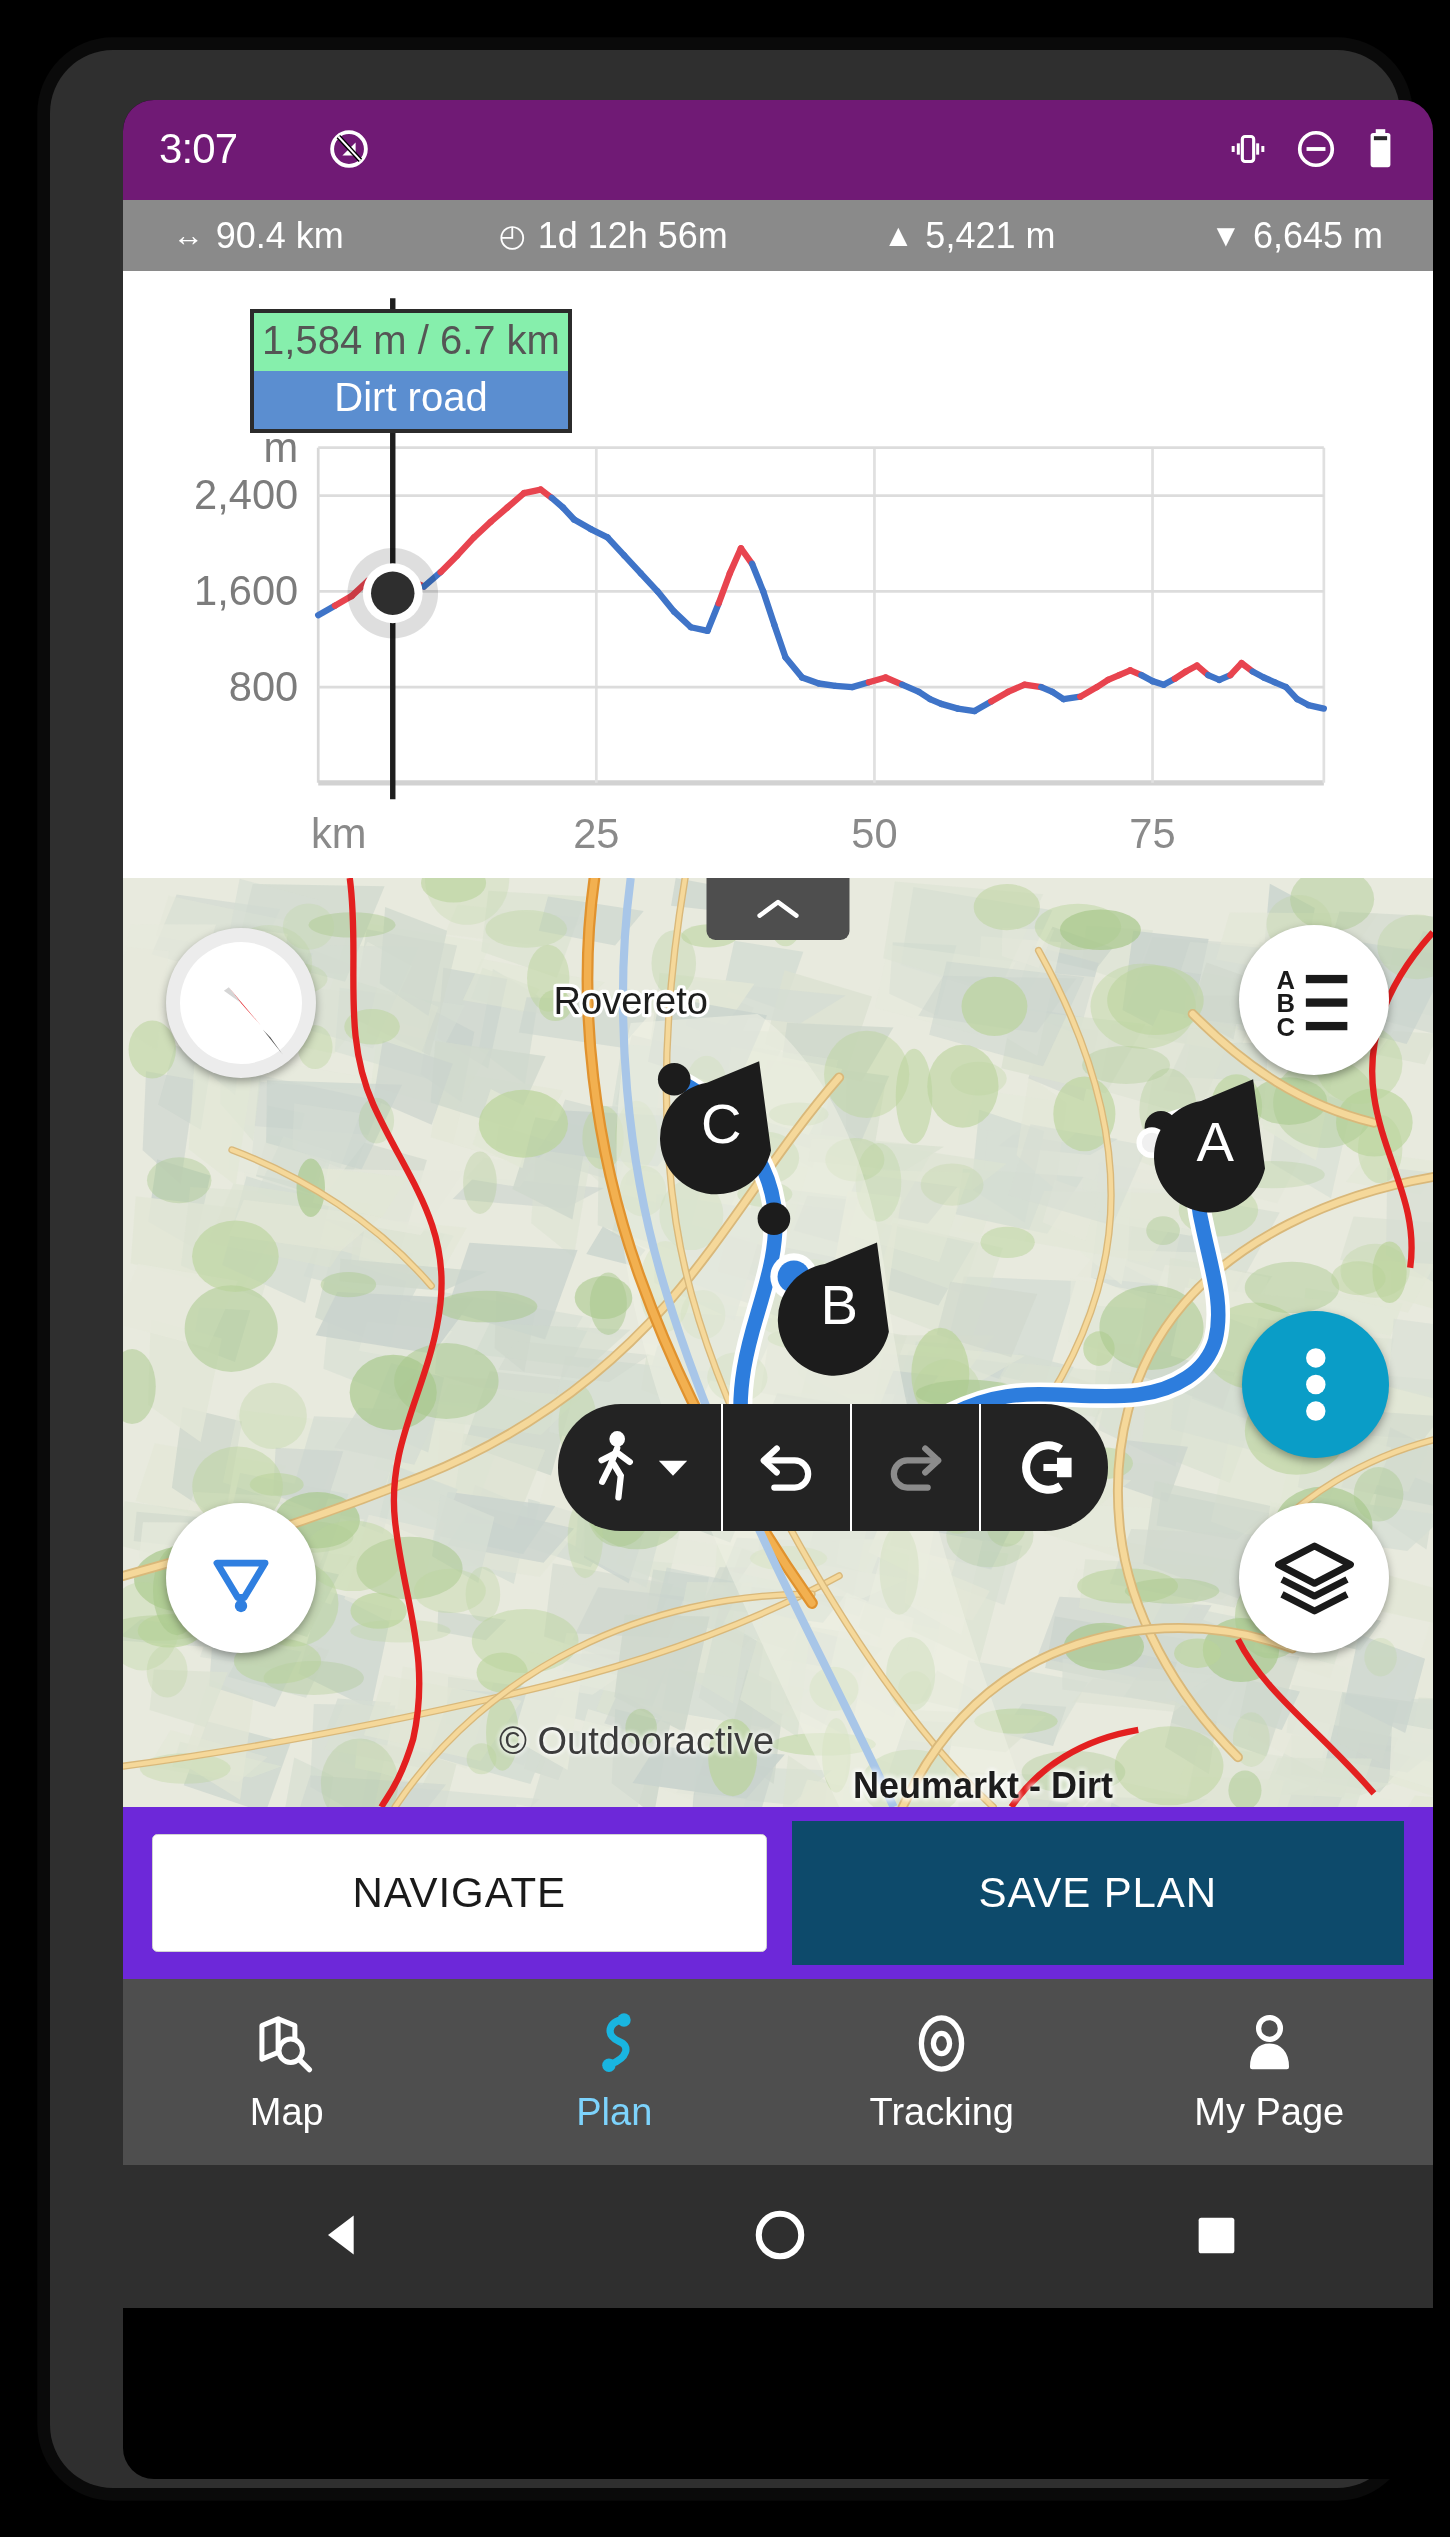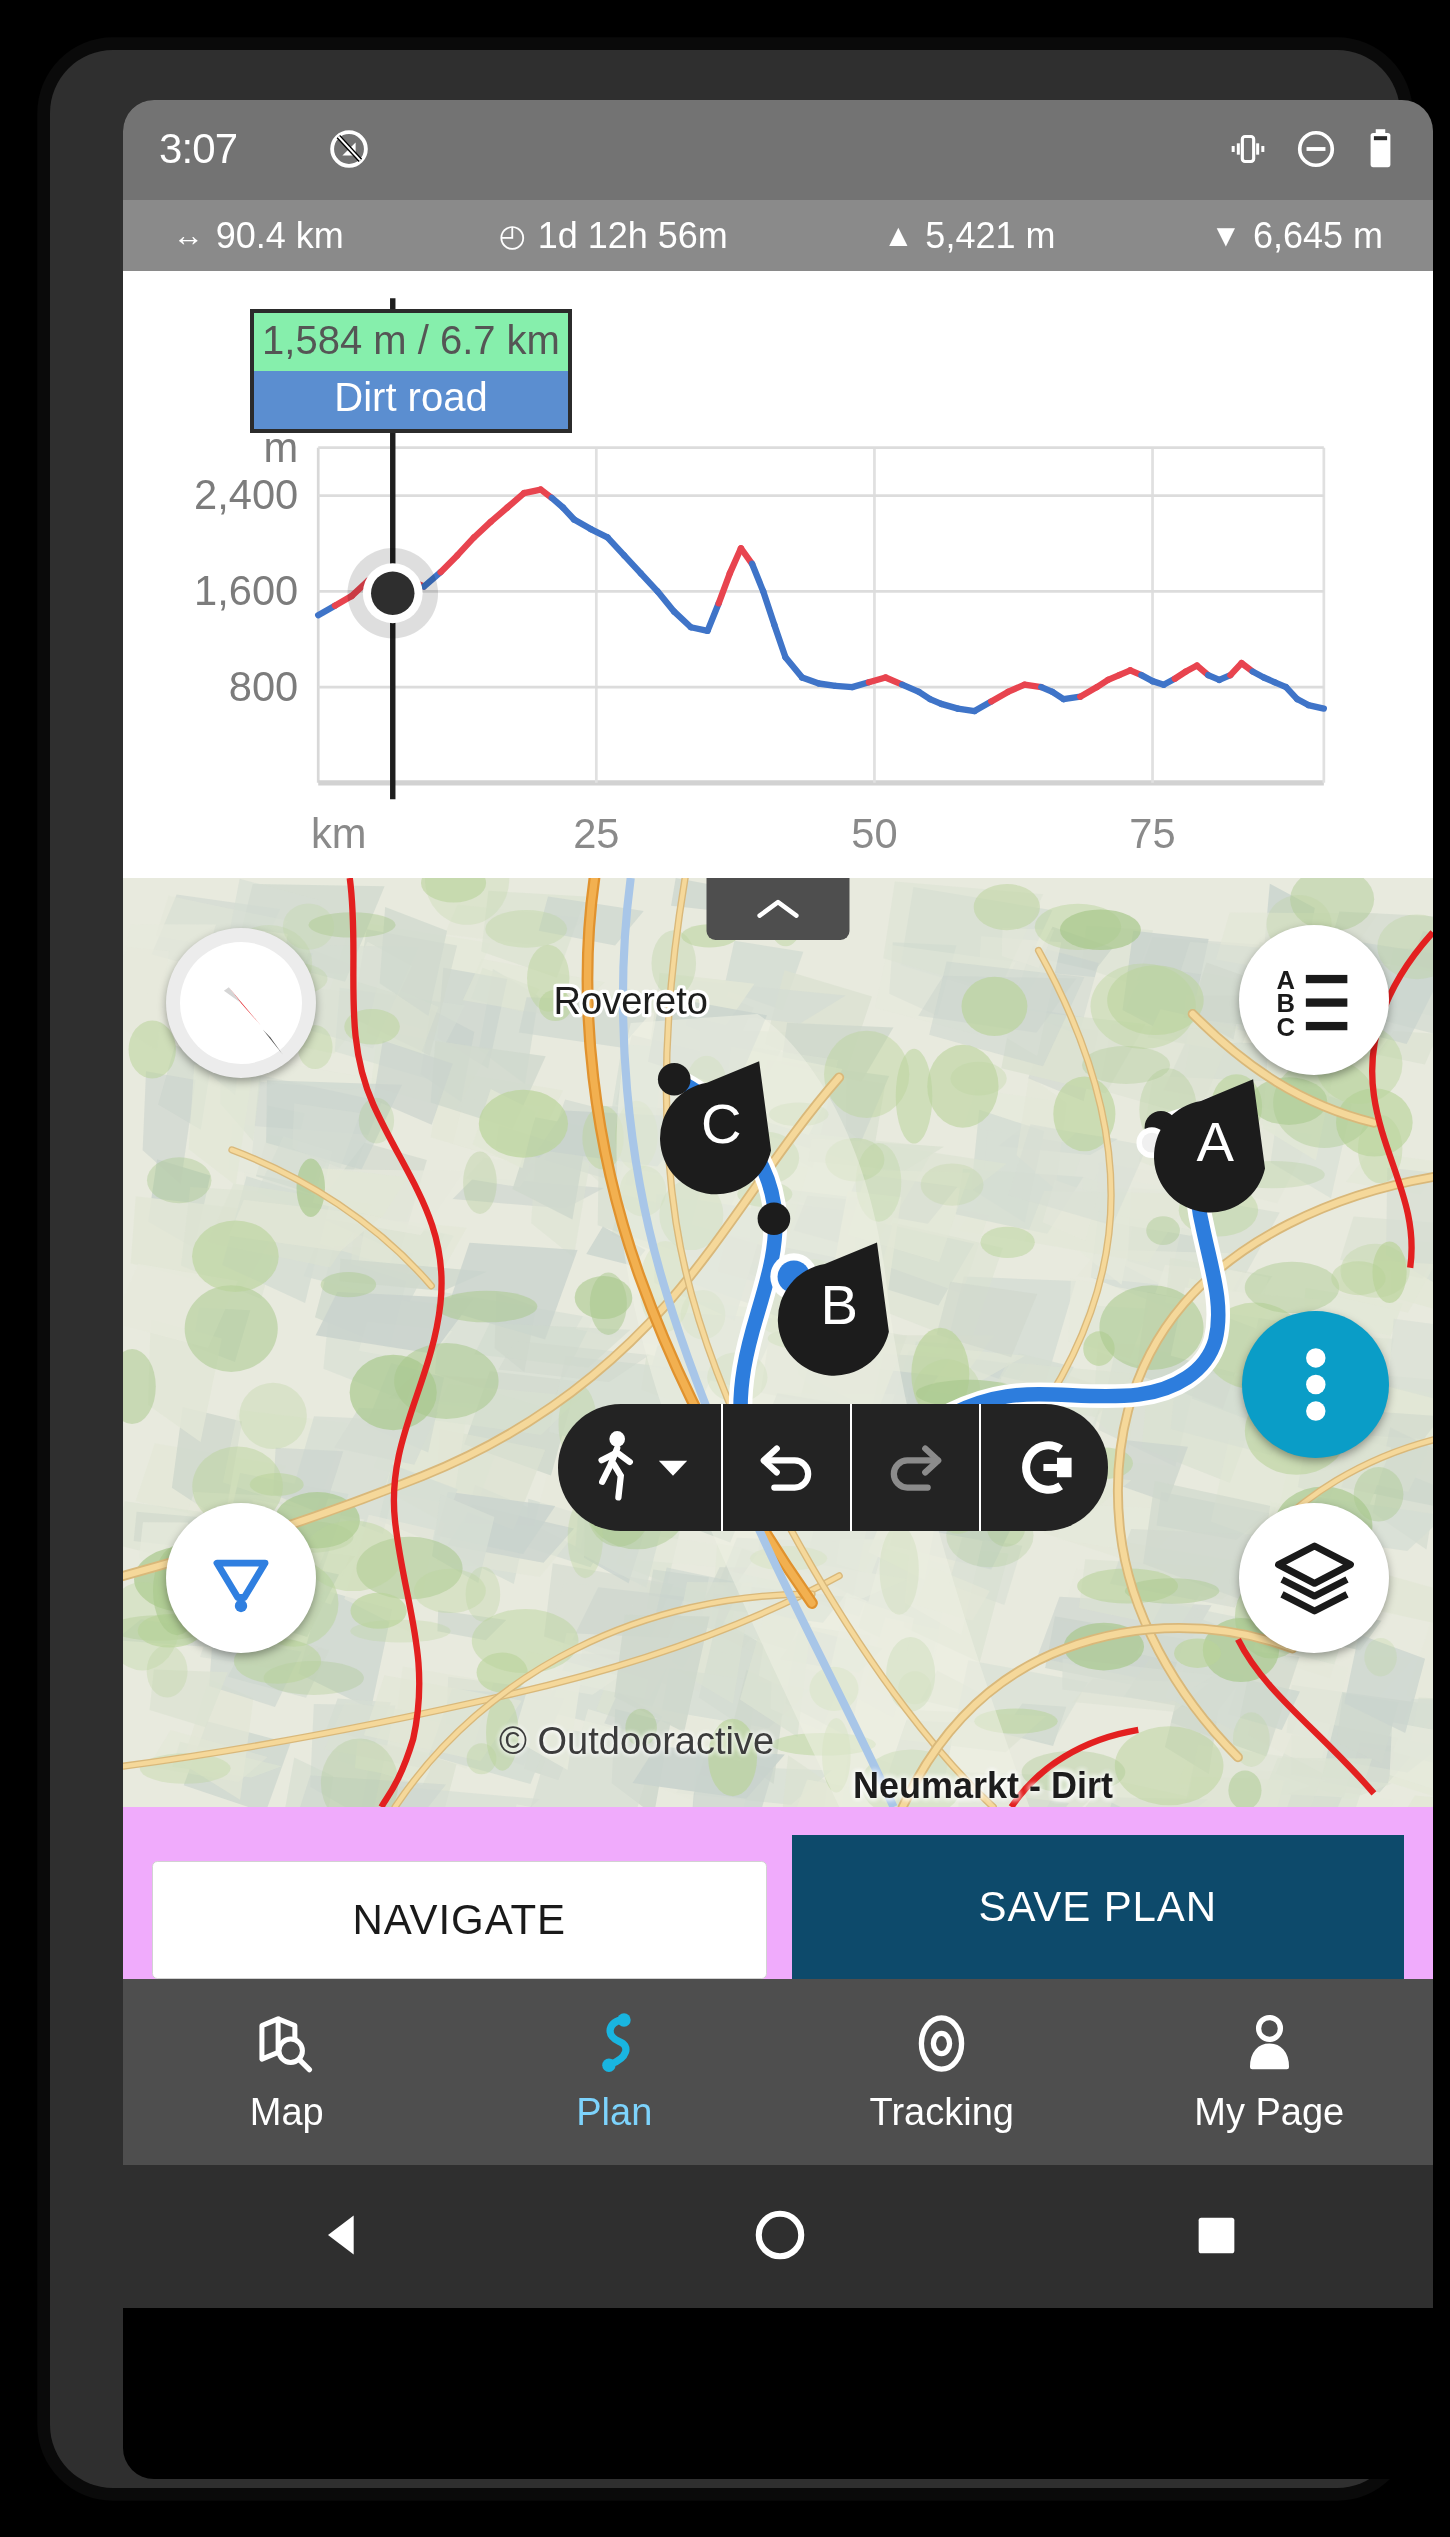--- a/index.html
+++ b/index.html
@@ -11,21 +11,21 @@
     position:absolute; left:50px; top:50px; width:1350px; height:2438px;
     background:#2f2f2f; border-radius:63px;
     box-shadow:0 0 0 12.7px #0a0a0a;
   }
   #screen{
     position:absolute; left:73px; top:50px; width:1310px; height:2379px;
     background:#000; border-radius:31px; overflow:hidden;
   }
 
   
-  #status-bar{ position:relative; height:100px; background:#737373; color:#fff; }
+  #status-bar{ position:relative; height:100px; background:#701a75; color:#fff; }
   #status-time{ position:absolute; left:36px; top:25px; font-size:42px; font-weight:400; letter-spacing:-0.9px;}
   #status-left-icons{ position:absolute; left:204px; top:27px; }
   #status-right-icons{ position:absolute; right:36px; top:27px; display:flex; gap:27px; align-items:center;}
 
   
   #search-bar{
     position:relative; height:140px; background:#4e4e4e;
     display:flex; align-items:center; padding:0 36px;
   }
   #hamburger-icon{ width:53px; height:40px; display:flex; flex-direction:column; justify-content:space-between; cursor:pointer;}
@@ -85,21 +85,21 @@
     text-shadow:0 0 5.4px #fff,0 0 5.4px #fff; z-index:5; white-space:nowrap;
   }
   #map-place-label{
     position:absolute; left:730px; bottom:0px; font-size:36px; color:#1d1d1d; font-weight:bold;
     text-shadow:0 0 6.3px #fff,0 0 6.3px #fff,0 0 6.3px #fff; z-index:5; white-space:nowrap;
   }
   .map-town{ font-size:42px; fill:#1d1d1d; paint-order:stroke; stroke:#fff; stroke-width:7px; stroke-linejoin:round;}
   .pin-letter{ font-size:62px; fill:#fff; font-family:"Liberation Sans", sans-serif; text-anchor:middle;}
 
   
-  #action-bar{ height:172px; background:#f0abfc; display:flex; align-items:flex-end; gap:25px; padding:0 29px;}
+  #action-bar{ height:172px; background:#6d28d9; display:flex; align-items:center; gap:25px; padding:0 29px;}
   #navigate-button{
     flex:1; height:118px; background:#fff; border:1.8px solid #d2d2d2; border-radius:5.4px;
     display:flex; align-items:center; justify-content:center;
     font-size:42px; color:#1a1a1a; letter-spacing:0.9px; cursor:pointer;
   }
   #save-plan-button{
     flex:1; height:144px; background:#0d4a6b; border-radius:0;
     display:flex; align-items:center; justify-content:center;
     font-size:42px; color:#fff; letter-spacing:0.9px; cursor:pointer;
   }

